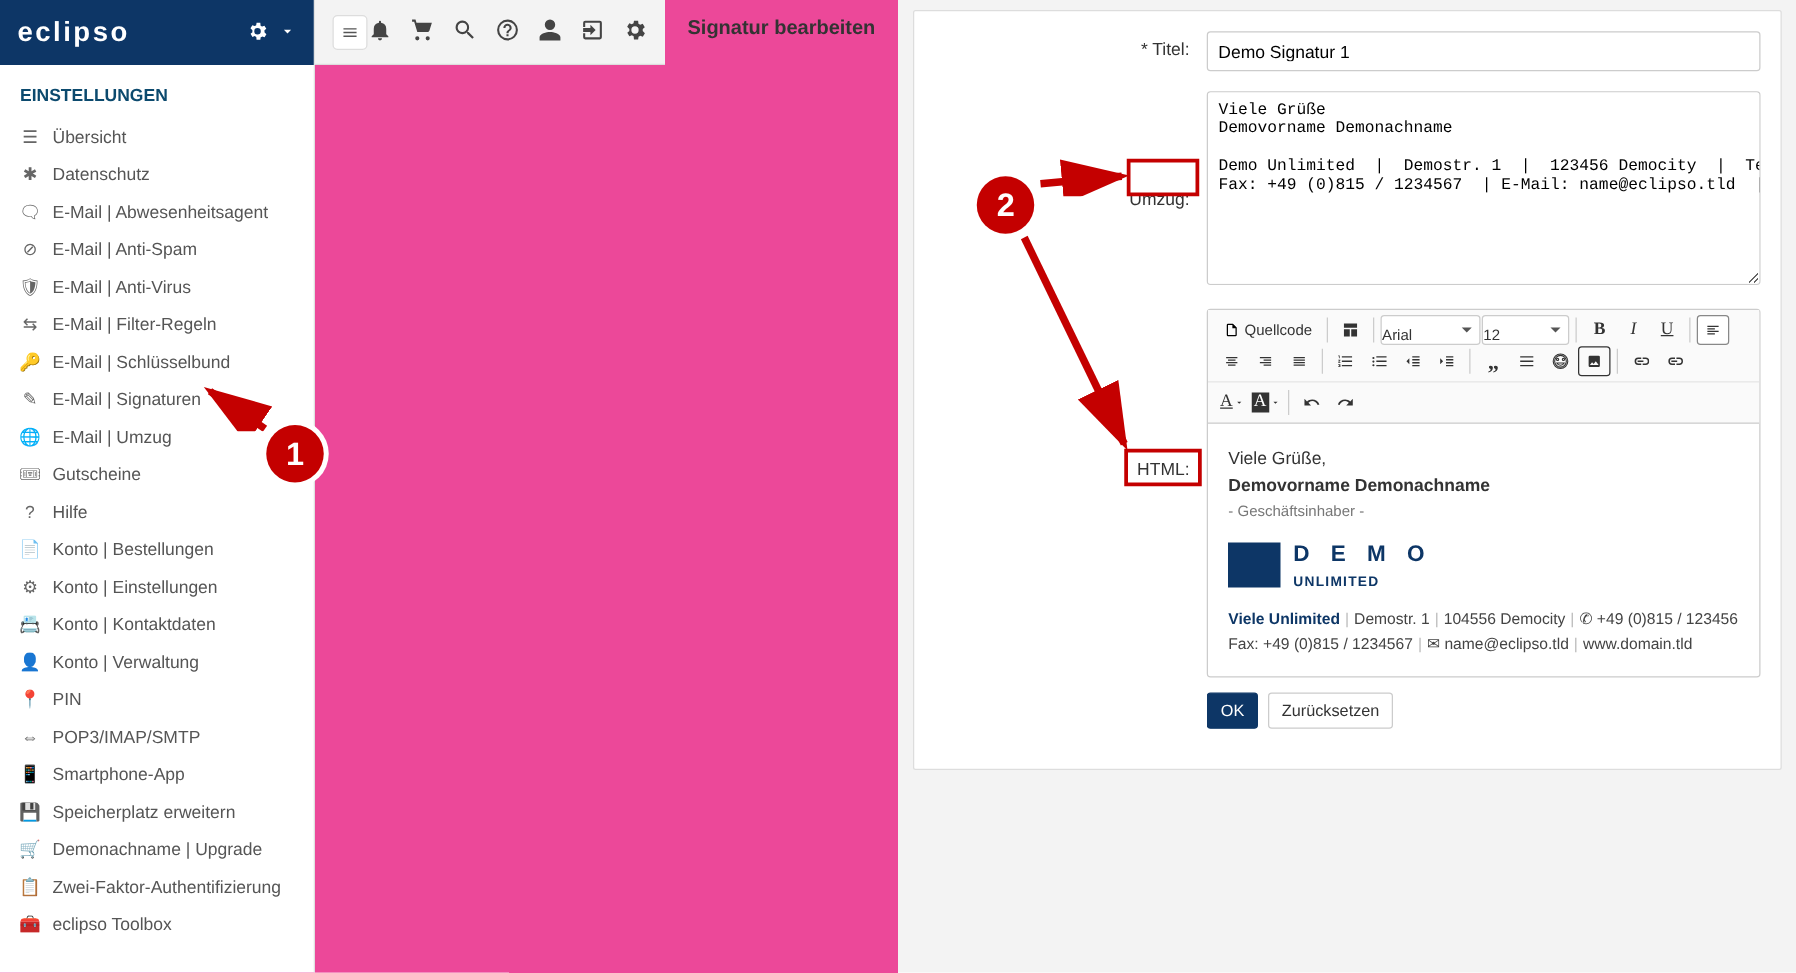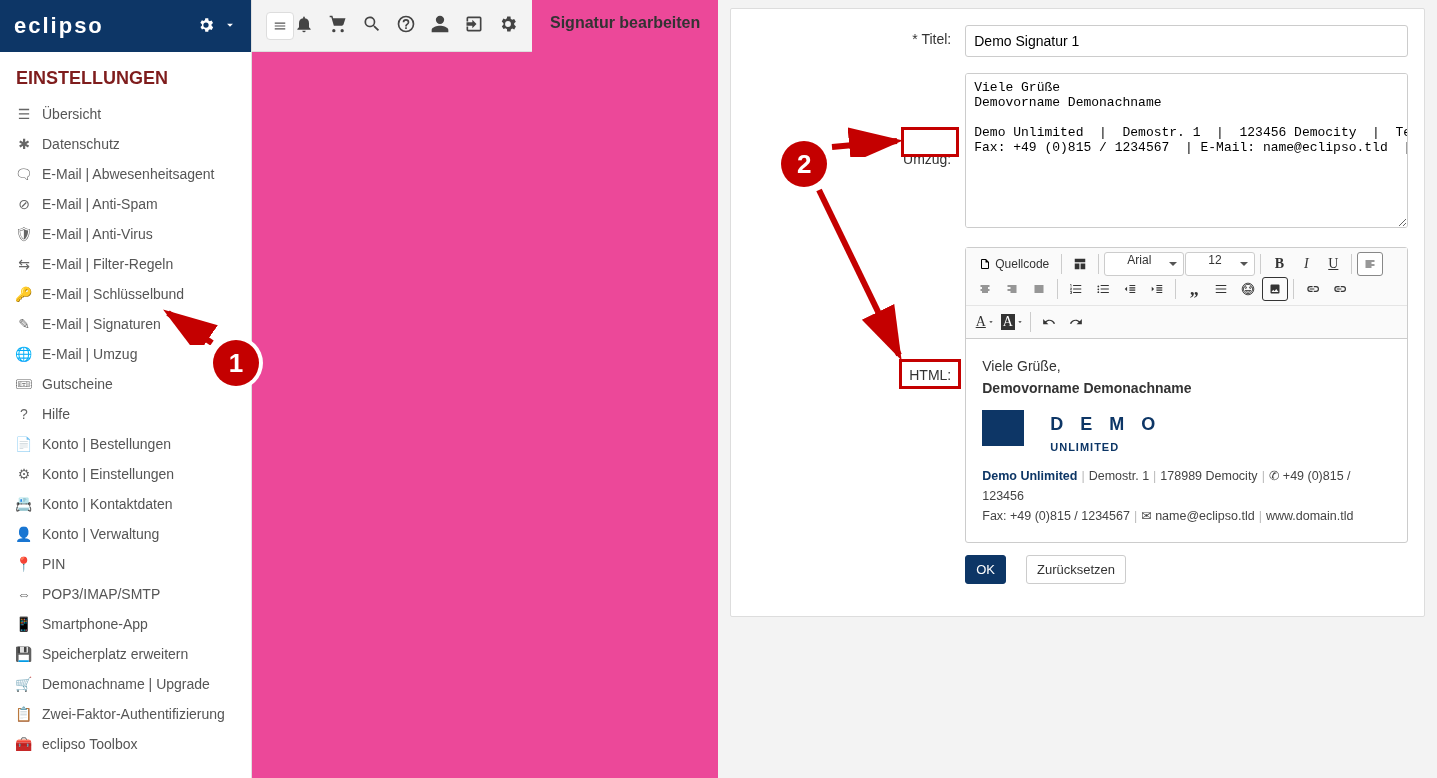--- a/index.html
+++ b/index.html
@@ -3,21 +3,21 @@
 <meta charset="utf-8">
 <style>
 *{box-sizing:border-box;margin:0;padding:0}
 body{font-family:Arial,Helvetica,sans-serif;font-size:14px;color:#333;background:#fff;overflow:hidden}
 .app{display:flex;height:778px;width:1437px}
 .sidebar{width:252px;background:#fff;border-right:1px solid #e0e0e0;display:flex;flex-direction:column}
 .sb-top{background:#0d3666;color:#fff;height:52px;display:flex;align-items:center;justify-content:space-between;padding:0 14px}
 .logo{font-family:Arial,sans-serif;font-weight:700;font-size:22px;letter-spacing:2px}
 .sb-icons{display:flex;gap:8px;align-items:center}
 .sb-top svg{fill:#fff}
-.sb-heading{font-size:18px;font-weight:700;color:#7f1d1d;padding:16px 16px 10px}
+.sb-heading{font-size:14px;font-weight:700;color:#0c4a6e;padding:16px 16px 10px}
 .sb-list{list-style:none}
 .sb-item{display:flex;align-items:center;gap:10px;padding:7px 16px;color:#555;cursor:pointer;font-size:14px}
 .sb-item .ic{width:16px;height:16px;display:inline-flex;align-items:center;justify-content:center;color:#666}
 .main{flex:1;display:flex;flex-direction:row;background:#ec4899}
 .topbar{height:52px;background:#f3f3f3;border-bottom:1px solid #ddd;display:flex;align-items:center;justify-content:space-between;padding:0 14px}
 .hamburger{width:28px;height:28px;border:1px solid #ddd;background:#fff;border-radius:4px;display:flex;align-items:center;justify-content:center;cursor:pointer}
 .topbar-right{display:flex;gap:14px;align-items:center}
 .topbar-right svg{fill:#444}
 .page-title{font-size:16px;font-weight:700;color:#333;padding:14px 18px}
 .content{flex:1;background:#f3f3f3;padding:8px 12px;overflow:auto;position:relative}
@@ -27,34 +27,34 @@
 .finput{flex:1}
 input[type=text]{width:100%;border:1px solid #ccc;border-radius:3px;padding:6px 8px;font-size:14px;height:32px}
 textarea{width:100%;border:1px solid #ccc;border-radius:3px;padding:6px 8px;font-family:'Courier New',monospace;font-size:13px;height:155px;resize:both;white-space:pre;overflow:auto}
 .editor{border:1px solid #ccc;border-radius:3px;background:#fff}
 .toolbar{border-bottom:1px solid #ccc;background:#fafafa}
 .tbrow{display:flex;align-items:center;padding:4px 6px;gap:1px;flex-wrap:wrap}
 .tbrow+.tbrow{border-top:1px solid #e5e5e5}
 .tbtn{width:26px;height:24px;display:inline-flex;align-items:center;justify-content:center;border:1px solid transparent;border-radius:3px;cursor:pointer;color:#333}
 .tbtn svg{fill:#333}
 .tsep{width:1px;height:20px;background:#ccc;margin:0 4px}
-.tsel{height:24px;border:1px solid #ccc;background:#fff;padding:0 20px 0 22px;border-radius:3px;font-size:12px;display:inline-flex;align-items:flex-start;position:relative;min-width:80px;cursor:pointer}
+.tsel{height:24px;border:1px solid #ccc;background:#fff;padding:0 20px 0 0;border-radius:3px;font-size:12px;display:inline-flex;align-items:flex-end;position:relative;min-width:80px;cursor:pointer}
 .tsel::after{content:"";position:absolute;right:6px;top:50%;margin-top:-2px;border:4px solid transparent;border-top-color:#555}
 .tsrc{display:inline-flex;align-items:center;gap:4px;height:24px;border:1px solid transparent;border-radius:3px;padding:0 6px;font-size:12px;cursor:pointer}
 .edbody{padding:16px;min-height:190px;font-size:14px;line-height:1.6}
 .edbody .name{font-weight:700}
 .edbody .sub{color:#777;font-size:12px}
-.dlogo{display:flex;gap:26px;margin:10px 0}
+.dlogo{display:flex;align-items:center;gap:10px;margin:10px 0}
 .dsq{width:42px;height:36px;background:#0d3666}
 .dtxt .d1{color:#0d3666;font-weight:700;font-size:18px;letter-spacing:6px}
 .dtxt .d2{color:#0d3666;font-weight:700;font-size:11px;letter-spacing:1px}
 .ftline{font-size:12.5px;color:#444}
 .ftline .co{color:#0d3666;font-weight:700}
 .ftline .sep{color:#bbb;padding:0 4px}
-.buttons{margin-top:12px;display:flex;gap:20px}
+.buttons{margin-top:12px;display:flex;gap:8px}
 .btn{padding:6px 10px;border-radius:3px;font-size:13px;cursor:pointer}
 .btn-primary{background:#0d3666;color:#fff;border:1px solid #0d3666}
 .btn-default{background:#fff;color:#333;border:1px solid #ccc}
 .badge-num{position:absolute;width:46px;height:46px;border-radius:50%;background:#c40000;color:#fff;font-size:26px;font-weight:700;display:flex;align-items:center;justify-content:center;z-index:50;box-shadow:0 0 0 4px #fff}
 .arrow-svg{position:absolute;z-index:49;pointer-events:none}
 .hl{border:3px solid #c40000;position:absolute;z-index:40;pointer-events:none}
 </style>
 </head>
 <body>
 
@@ -335,29 +335,30 @@
                   <span class="tbtn" style="color:#bbb">
                       <svg width="14" height="14" viewBox="0 0 24 24" fill="#bbb">
                         <path d="M11.5 8c2.7 0 5.1 1 7 2.6L22 7v9h-9l3.6-3.6C15.2 11.3 13.5 10 11.5 10 8 10 5 12.3 3.9 15.5l-2.4-.8C3 10.5 6.9 8 11.5 8"></path>
                       </svg>
                     </span>
                 </div>
               </div>
               <div class="edbody">
                 <div>Viele Grüße,</div>
                 <div class="name">Demovorname Demonachname</div>
+                <div class="sub">- Geschäftsinhaber -</div>
                 <div class="dlogo">
                   <div class="dsq"></div>
                   <div class="dtxt">
                     <div class="d1">D E M O</div>
                     <div class="d2">UNLIMITED</div>
                   </div>
                 </div>
                 <div class="ftline">
-                  <span class="co">Demo Unlimited</span><span class="sep">|</span><span>Demostr. 1</span><span class="sep">|</span><span>178989 Democity</span><span class="sep">|</span><span>✆ </span><span>+49 (0)815 / 123456</span>
+                  <span class="co">Viele Unlimited</span><span class="sep">|</span><span>Demostr. 1</span><span class="sep">|</span><span>104556 Democity</span><span class="sep">|</span><span>✆ </span><span>+49 (0)815 / 123456</span>
                 </div>
                 <div class="ftline">
                   <span>Fax: +49 (0)815 / 1234567</span><span class="sep">|</span><span>✉ </span><span>name@eclipso.tld</span><span class="sep">|</span><span>www.domain.tld</span>
                 </div>
               </div>
             </div>
             <div class="buttons">
               <button class="btn btn-primary">OK</button>
               <button class="btn btn-default">Zurücksetzen</button>
             </div>

